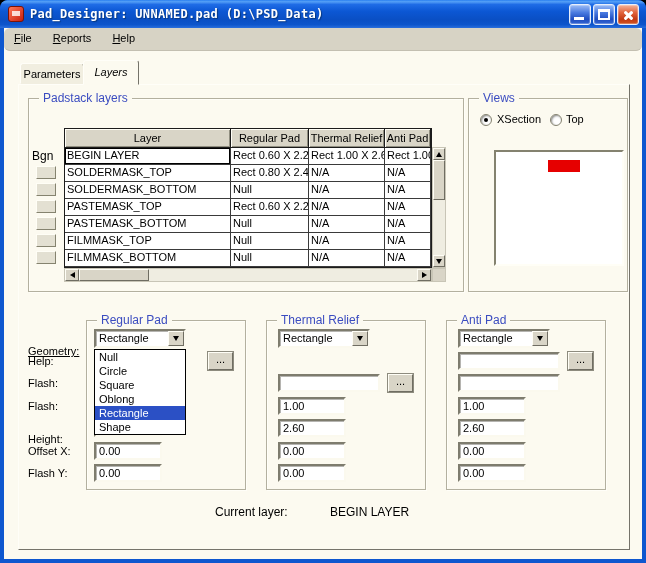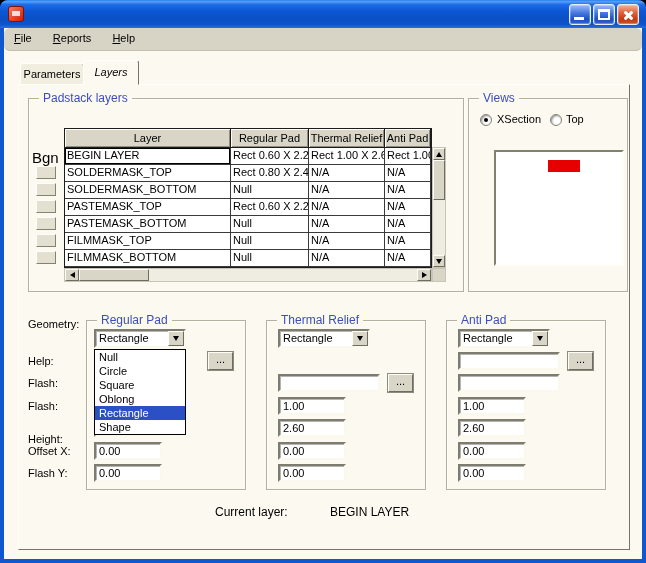--- a/index.html
+++ b/index.html
@@ -49,21 +49,21 @@
 
   
   .tbl { position:absolute; left:60px; top:100px; display:grid; grid-template-columns:166px 78px 76px 46px;
     grid-template-rows:19px repeat(7,17px); border:1px solid #1c1c1c; background:#fff; }
   .th { background:#d9d5c7; border-right:1px solid #1c1c1c; border-bottom:1px solid #1c1c1c;
     box-shadow:inset 1px 1px 0 #fffef6, inset -1px -1px 0 #908e80; display:flex; align-items:center; justify-content:center;
     font-size:11px; white-space:nowrap; overflow:hidden; }
   .td { background:#fff; border-right:1px solid #3a3a3a; border-bottom:1px solid #3a3a3a;
     font-size:11px; line-height:15px; padding:0 2px; white-space:nowrap; overflow:hidden; }
   .td.focused { box-shadow:inset 0 0 0 1px #000; }
-  .bgn-label { position:absolute; left:28px; top:121px; font-size:15px; }
+  .bgn-label { position:absolute; left:28px; top:121px; font-size:12px; }
   .tag-box { position:absolute; left:32px; width:20px; height:13px; background:#e3e0d2; border:1px solid; border-color:#fffef6 #85836f #85836f #fffef6; }
 
   
   .hbar { position:absolute; left:60px; top:240px; width:368px; height:14px; background:#efede1; border:1px solid #c8c5b6; }
   .vbar { position:absolute; left:428px; top:119px; width:14px; height:121px; background:#efede1; border:1px solid #c8c5b6; }
   .sb-corner { position:absolute; left:428px; top:240px; width:14px; height:14px; background:#d9d5c7; border:1px solid #c8c5b6; }
   .sbtn { position:absolute; background:#d9d5c7; border:1px solid; border-color:#fffef6 #6f6d62 #6f6d62 #fffef6;
     display:flex; align-items:center; justify-content:center; }
   .sbtn.h { width:14px; height:12px; top:0; }
   .sbtn.v { width:12px; height:12px; left:0; }
@@ -101,20 +101,21 @@
   .footer-label { position:absolute; left:211px; top:477px; font-size:12px; }
   .footer-value { position:absolute; left:326px; top:477px; font-size:12px; }
 </style>
 </head>
 <body>
 
 <div class="win">
 
   <div class="titlebar">
     <span class="app-icon"></span>
+    <span class="title-text">Pad_Designer: UNNAMED.pad (D:\PSD_Data)</span>
     <span class="wbtn min">
         <span class="min-bar"></span>
       </span>
     <span class="wbtn max">
         <span class="max-box"></span>
       </span>
     <span class="wbtn close">
         <span class="x1"></span>
         <span class="x2"></span>
       </span>
@@ -213,21 +214,21 @@
     <span class="radio" style="left:476px; top:86px;">
         <span class="dot"></span>
       </span>
     <span class="radio-label" style="left:493px; top:85px;">XSection</span>
     <span class="radio" style="left:546px; top:86px;"></span>
     <span class="radio-label" style="left:562px; top:85px;">Top</span>
     <div class="preview">
       <span class="pad"></span>
     </div>
 
-    <span class="flabel" style="top:290px;">Geometry:</span>
+    <span class="flabel" style="top:317px;text-decoration:underline;">Geometry:</span>
     <span class="flabel" style="top:327px;">Help:</span>
     <span class="flabel" style="top:349px;">Flash:</span>
     <span class="flabel" style="top:372px;">Flash:</span>
     <span class="flabel" style="top:394px;margin-top:11px;">Height:</span>
     <span class="flabel" style="top:417px;">Offset X:</span>
     <span class="flabel" style="top:439px;">Flash Y:</span>
 
     <div class="group g-regular">
       <span class="group-title">Regular Pad</span>
     </div>

